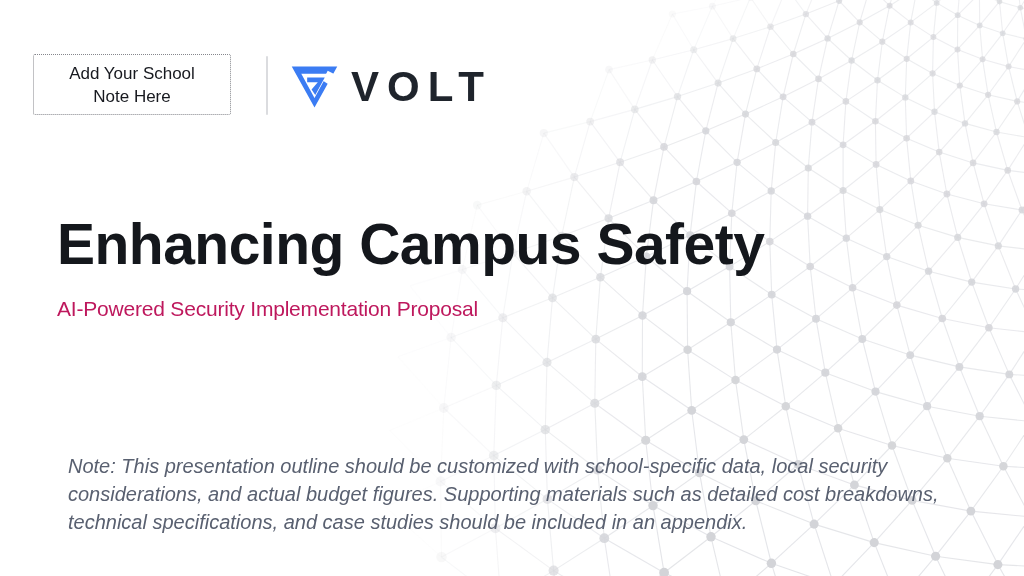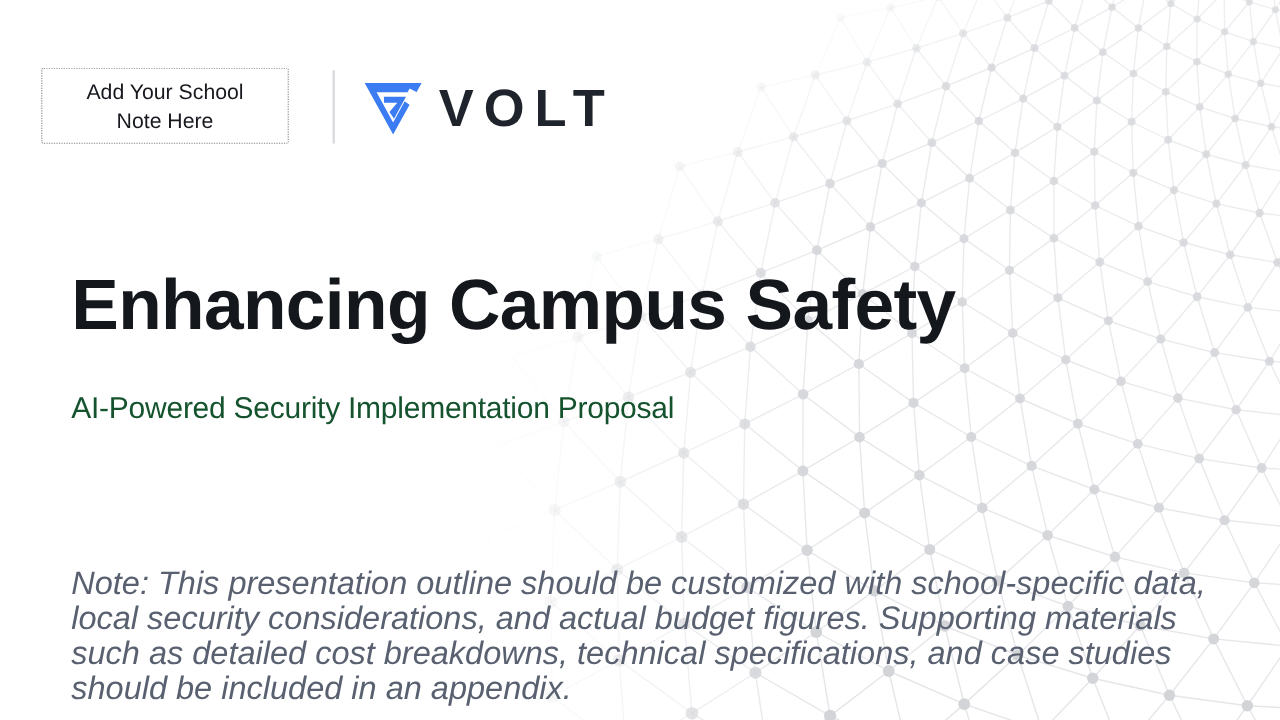--- a/index.html
+++ b/index.html
@@ -23,26 +23,26 @@
   .brand-name{
     font-size:42px;font-weight:700;letter-spacing:8px;color:#1f242c;line-height:52px;
   }
 
   
   .title{
     position:absolute;left:57px;top:215px;font-size:57px;line-height:1.05;
     font-weight:700;color:#14171c;letter-spacing:-0.5px;margin:0;white-space:nowrap;
   }
   .subtitle{
-    position:absolute;left:57px;top:314px;font-size:24px;line-height:1.1;
-    font-weight:400;color:#14532d;letter-spacing:-0.2px;margin:0;white-space:nowrap;
+    position:absolute;left:57px;top:297px;font-size:21px;line-height:1.1;
+    font-weight:400;color:#be185d;letter-spacing:-0.2px;margin:0;white-space:nowrap;
   }
   .note{
-    position:absolute;left:57px;top:452px;width:932px;margin:0;
-    font-size:26px;line-height:28px;font-style:italic;color:#596070;
+    position:absolute;left:68px;top:452px;width:932px;margin:0;
+    font-size:20px;line-height:28px;font-style:italic;color:#596070;
   }
 </style>
 </head>
 <body>
 
 <div class="slide">
 
   <svg class="mesh" id="mesh-svg" viewBox="0 0 1024 576" aria-hidden="true">
       <g>
         <line x1="1064.5" y1="-40.1" x2="1054.3" y2="-14.7" stroke="#e2e3e7" stroke-width="1.1" stroke-opacity="0.57"></line>

